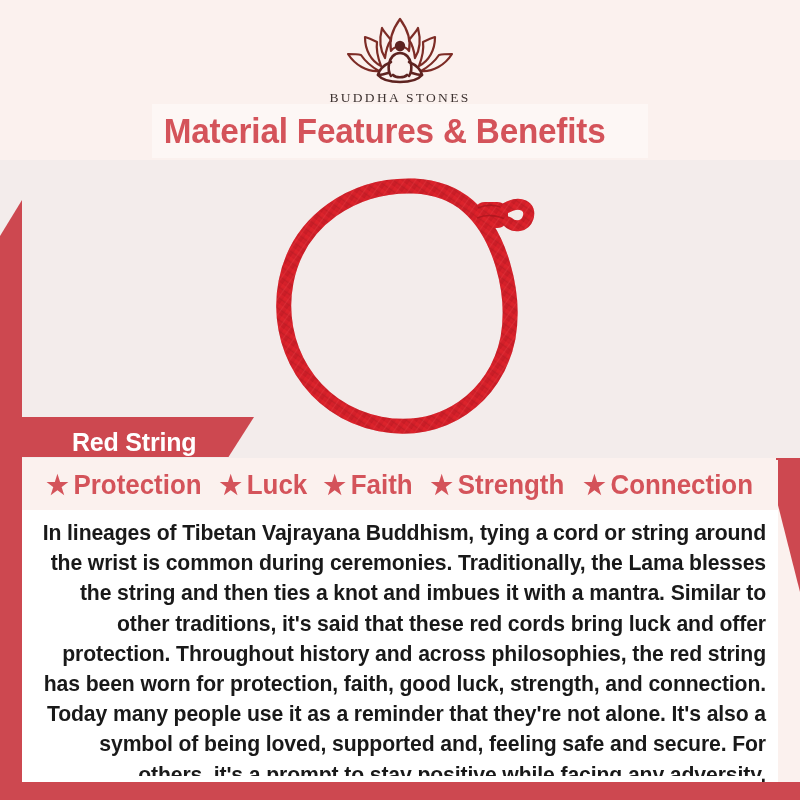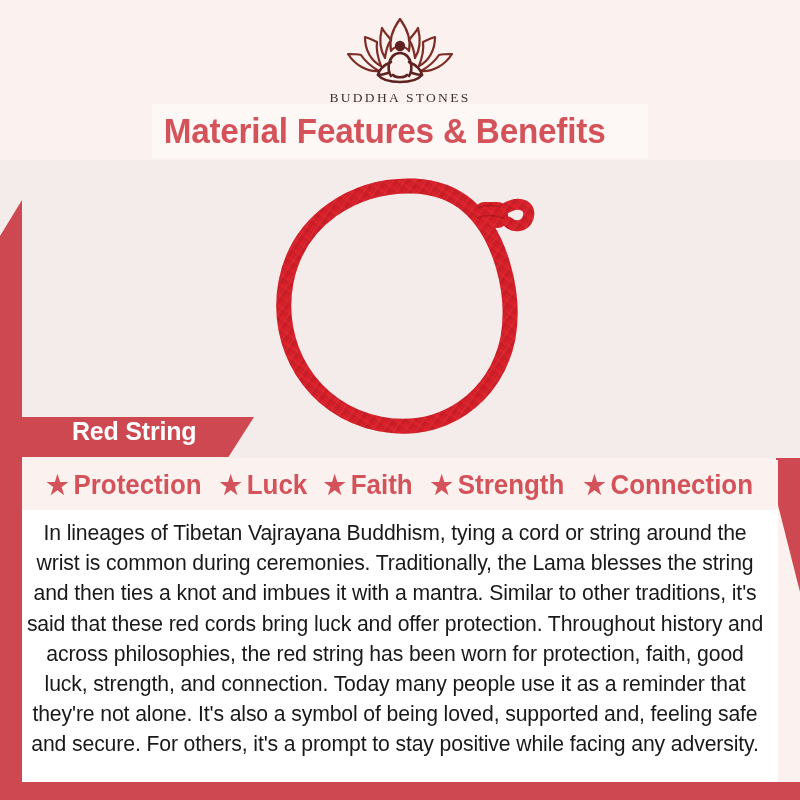--- a/index.html
+++ b/index.html
@@ -136,21 +136,21 @@
   
   .label-banner {
     position: absolute;
     left: 22px;
     top: 417px;
     height: 40px;
     width: 232px;
     background: #cd4850;
     clip-path: polygon(0 0, 100% 0, 89% 100%, 0 100%);
     display: flex;
-    align-items: flex-start;
+    align-items: flex-end;
   }
   .label-text {
     margin-left: 50px;
     color: #ffffff;
     font-size: 25px;
     font-weight: 700;
     letter-spacing: -0.2px;
   }
 
   
@@ -192,24 +192,24 @@
     top: 510px;
     width: 756px;
     height: 272px;
     background: #ffffff;
   }
   .body-text {
     margin: 0;
     padding: 8px 12px 0 2px;
     font-size: 21.2px;
     line-height: 30.2px;
-    font-weight: 400;
+    font-weight: 700;
     color: #191919;
     letter-spacing: -0.12px;
-    text-align: center;
+    text-align: right;
   }
 </style>
 </head>
 <body>
 
 <div id="page">
 
   <div class="bar-top"></div>
   <div class="bar-right"></div>
 

